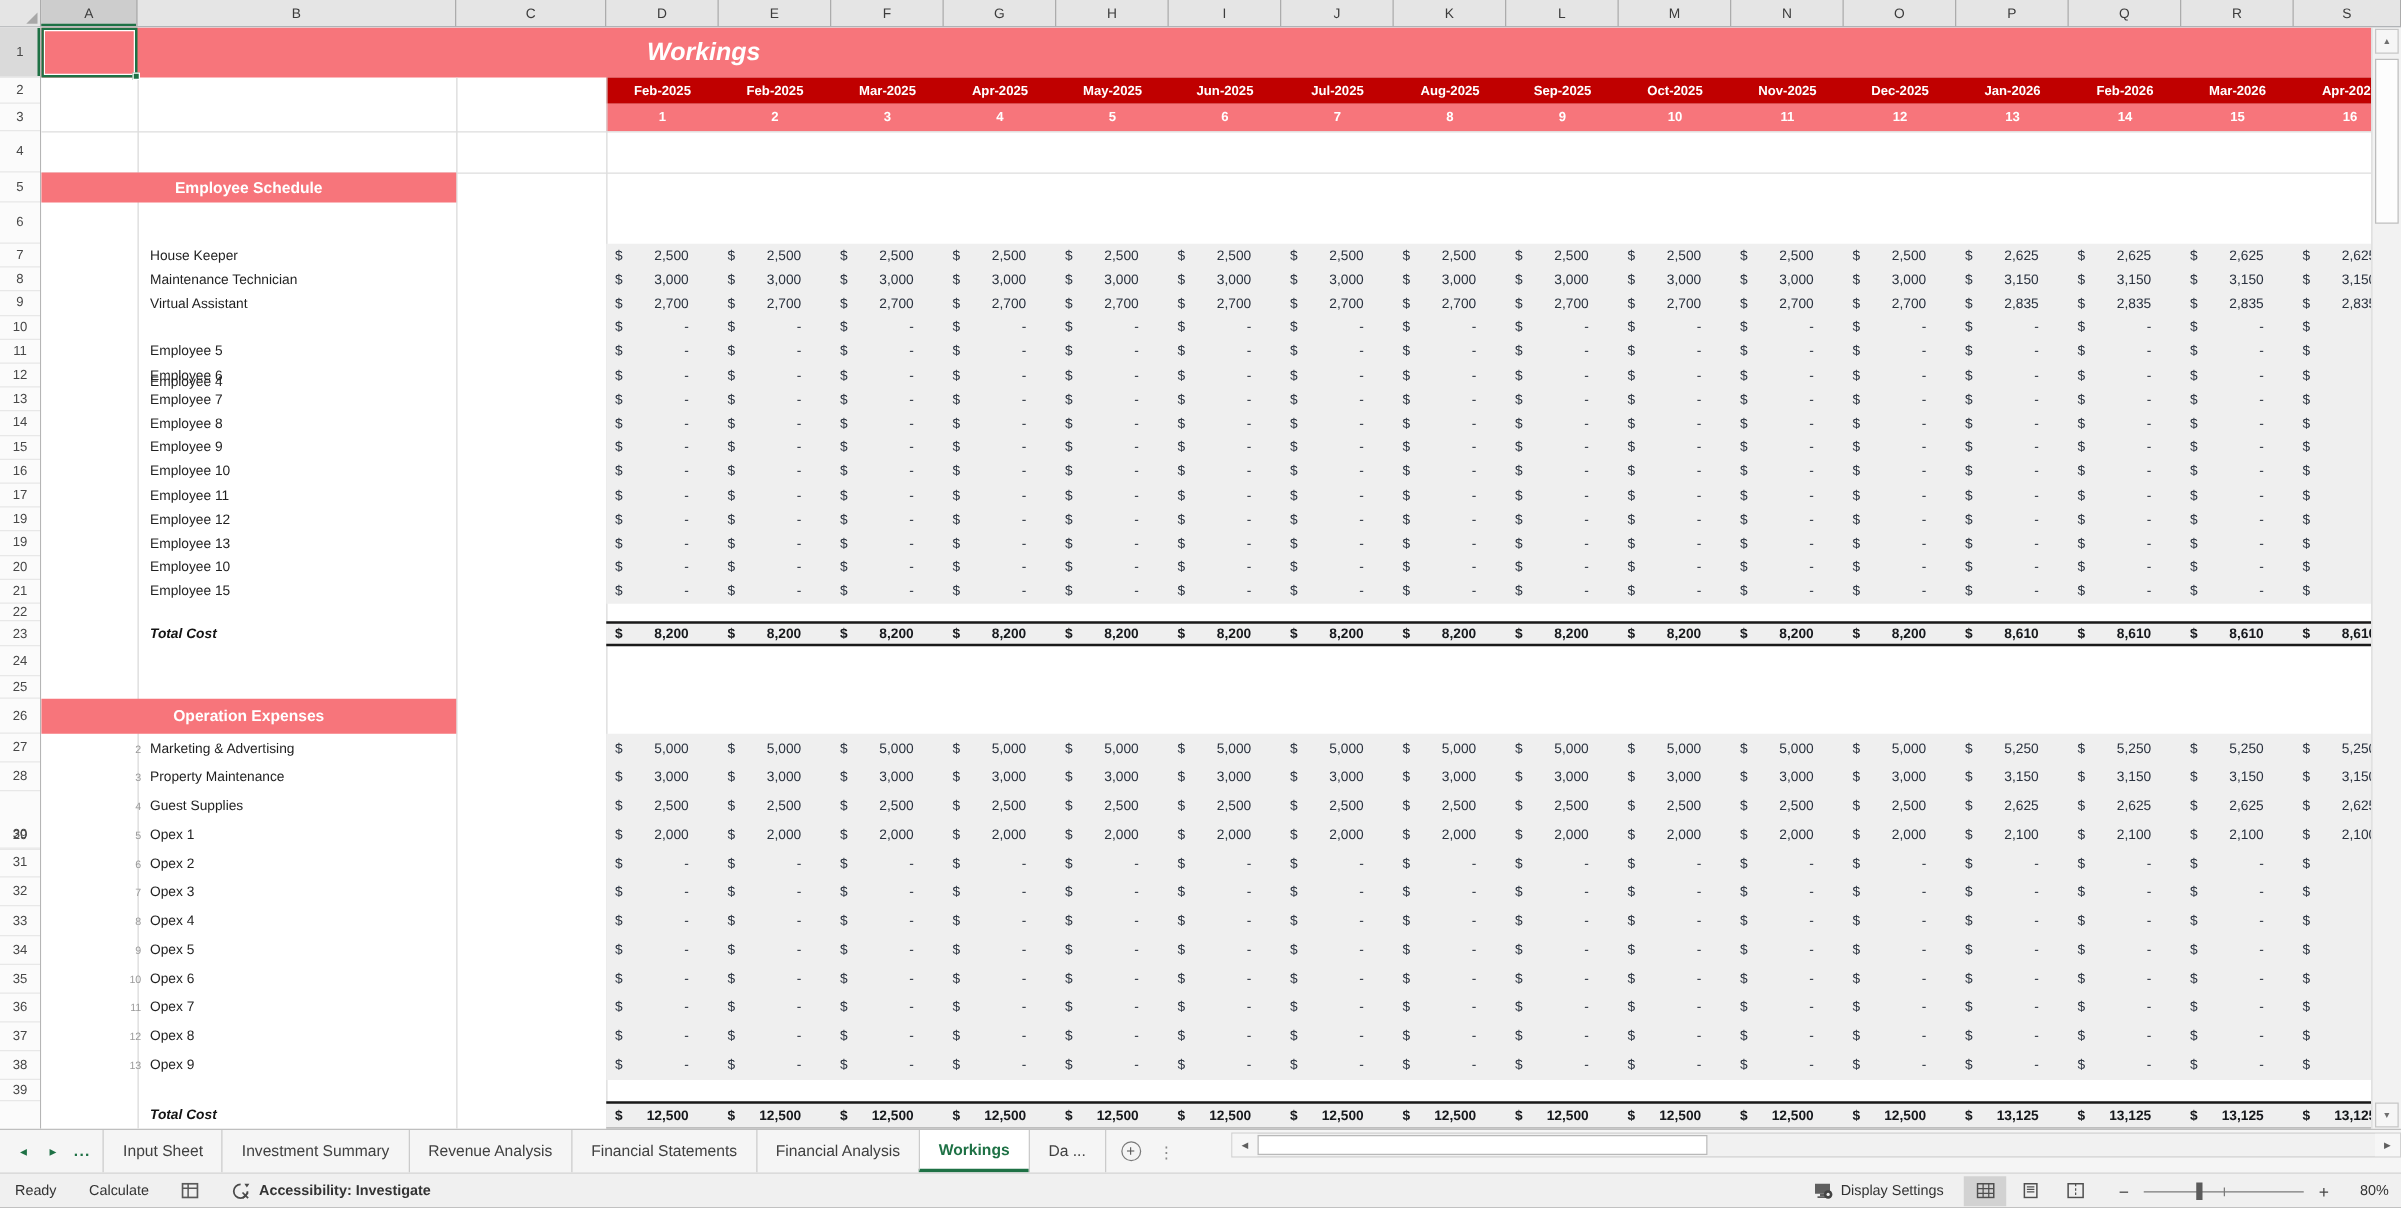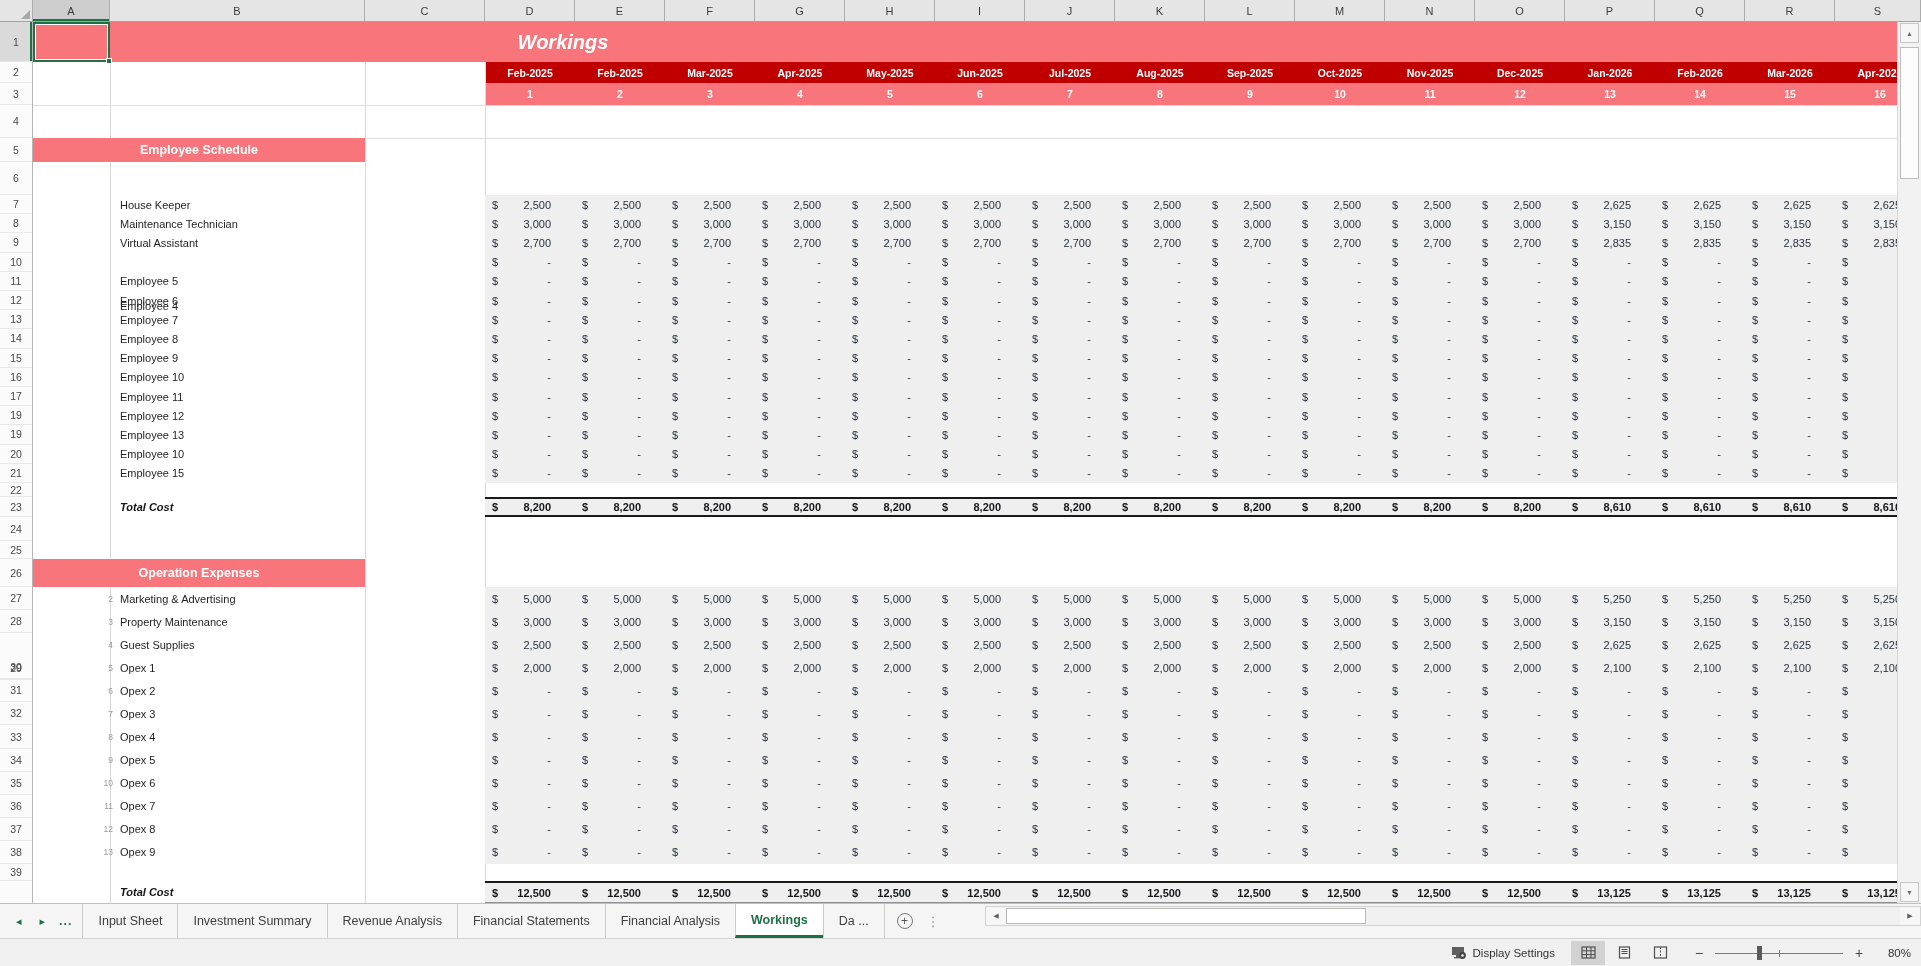--- a/index.html
+++ b/index.html
@@ -2267,20 +2267,40 @@
   </div>
 
   <div class="hscroll">
     <div class="hs-btn">◀</div>
     <div class="hs-thumb"></div>
     <div class="hs-track"></div>
     <div class="hs-btn">▶</div>
   </div>
 
   <div class="statusbar">
+    <div class="sb-left">
+      <span class="sb-item">Ready</span>
+      <span class="sb-item">Calculate</span>
+      <span class="sb-item">
+        <svg width="14" height="13" viewBox="0 0 14 13">
+          <rect x="1" y="1" width="12" height="11" fill="none" stroke="#5A5A5A" stroke-width="1.4"></rect>
+          <line x1="1" y1="4.5" x2="13" y2="4.5" stroke="#5A5A5A" stroke-width="1.2"></line>
+          <line x1="5.5" y1="1" x2="5.5" y2="12" stroke="#5A5A5A" stroke-width="1.2"></line>
+        </svg>
+      </span>
+      <span class="sb-item">
+        <svg width="16" height="14" viewBox="0 0 16 14">
+          <path d="M 13 7 A 5.5 5.5 0 1 1 7.5 1.5" fill="none" stroke="#4A4A4A" stroke-width="1.4"></path>
+          <path d="M 10.5 1 L 14.5 1 L 12.5 4 Z" fill="#4A4A4A"></path>
+          <line x1="9" y1="8" x2="13.5" y2="12.5" stroke="#4A4A4A" stroke-width="1.4"></line>
+          <line x1="13.5" y1="8" x2="9" y2="12.5" stroke="#4A4A4A" stroke-width="1.4"></line>
+        </svg>
+        <span class="sb-bold">Accessibility: Investigate</span>
+      </span>
+    </div>
     <div class="sb-right">
       <span class="sb-item">
         <svg width="16" height="14" viewBox="0 0 16 14">
           <rect x="1" y="1" width="12" height="8" fill="#5F5F5F"></rect>
           <rect x="5" y="9" width="4" height="2" fill="#5F5F5F"></rect>
           <rect x="3" y="11" width="8" height="1.4" fill="#5F5F5F"></rect>
           <circle cx="11.5" cy="9.5" r="3.4" fill="#444444"></circle>
           <circle cx="11.5" cy="9.5" r="1.3" fill="#F0F0F0"></circle>
         </svg>
         <span>Display Settings</span>

